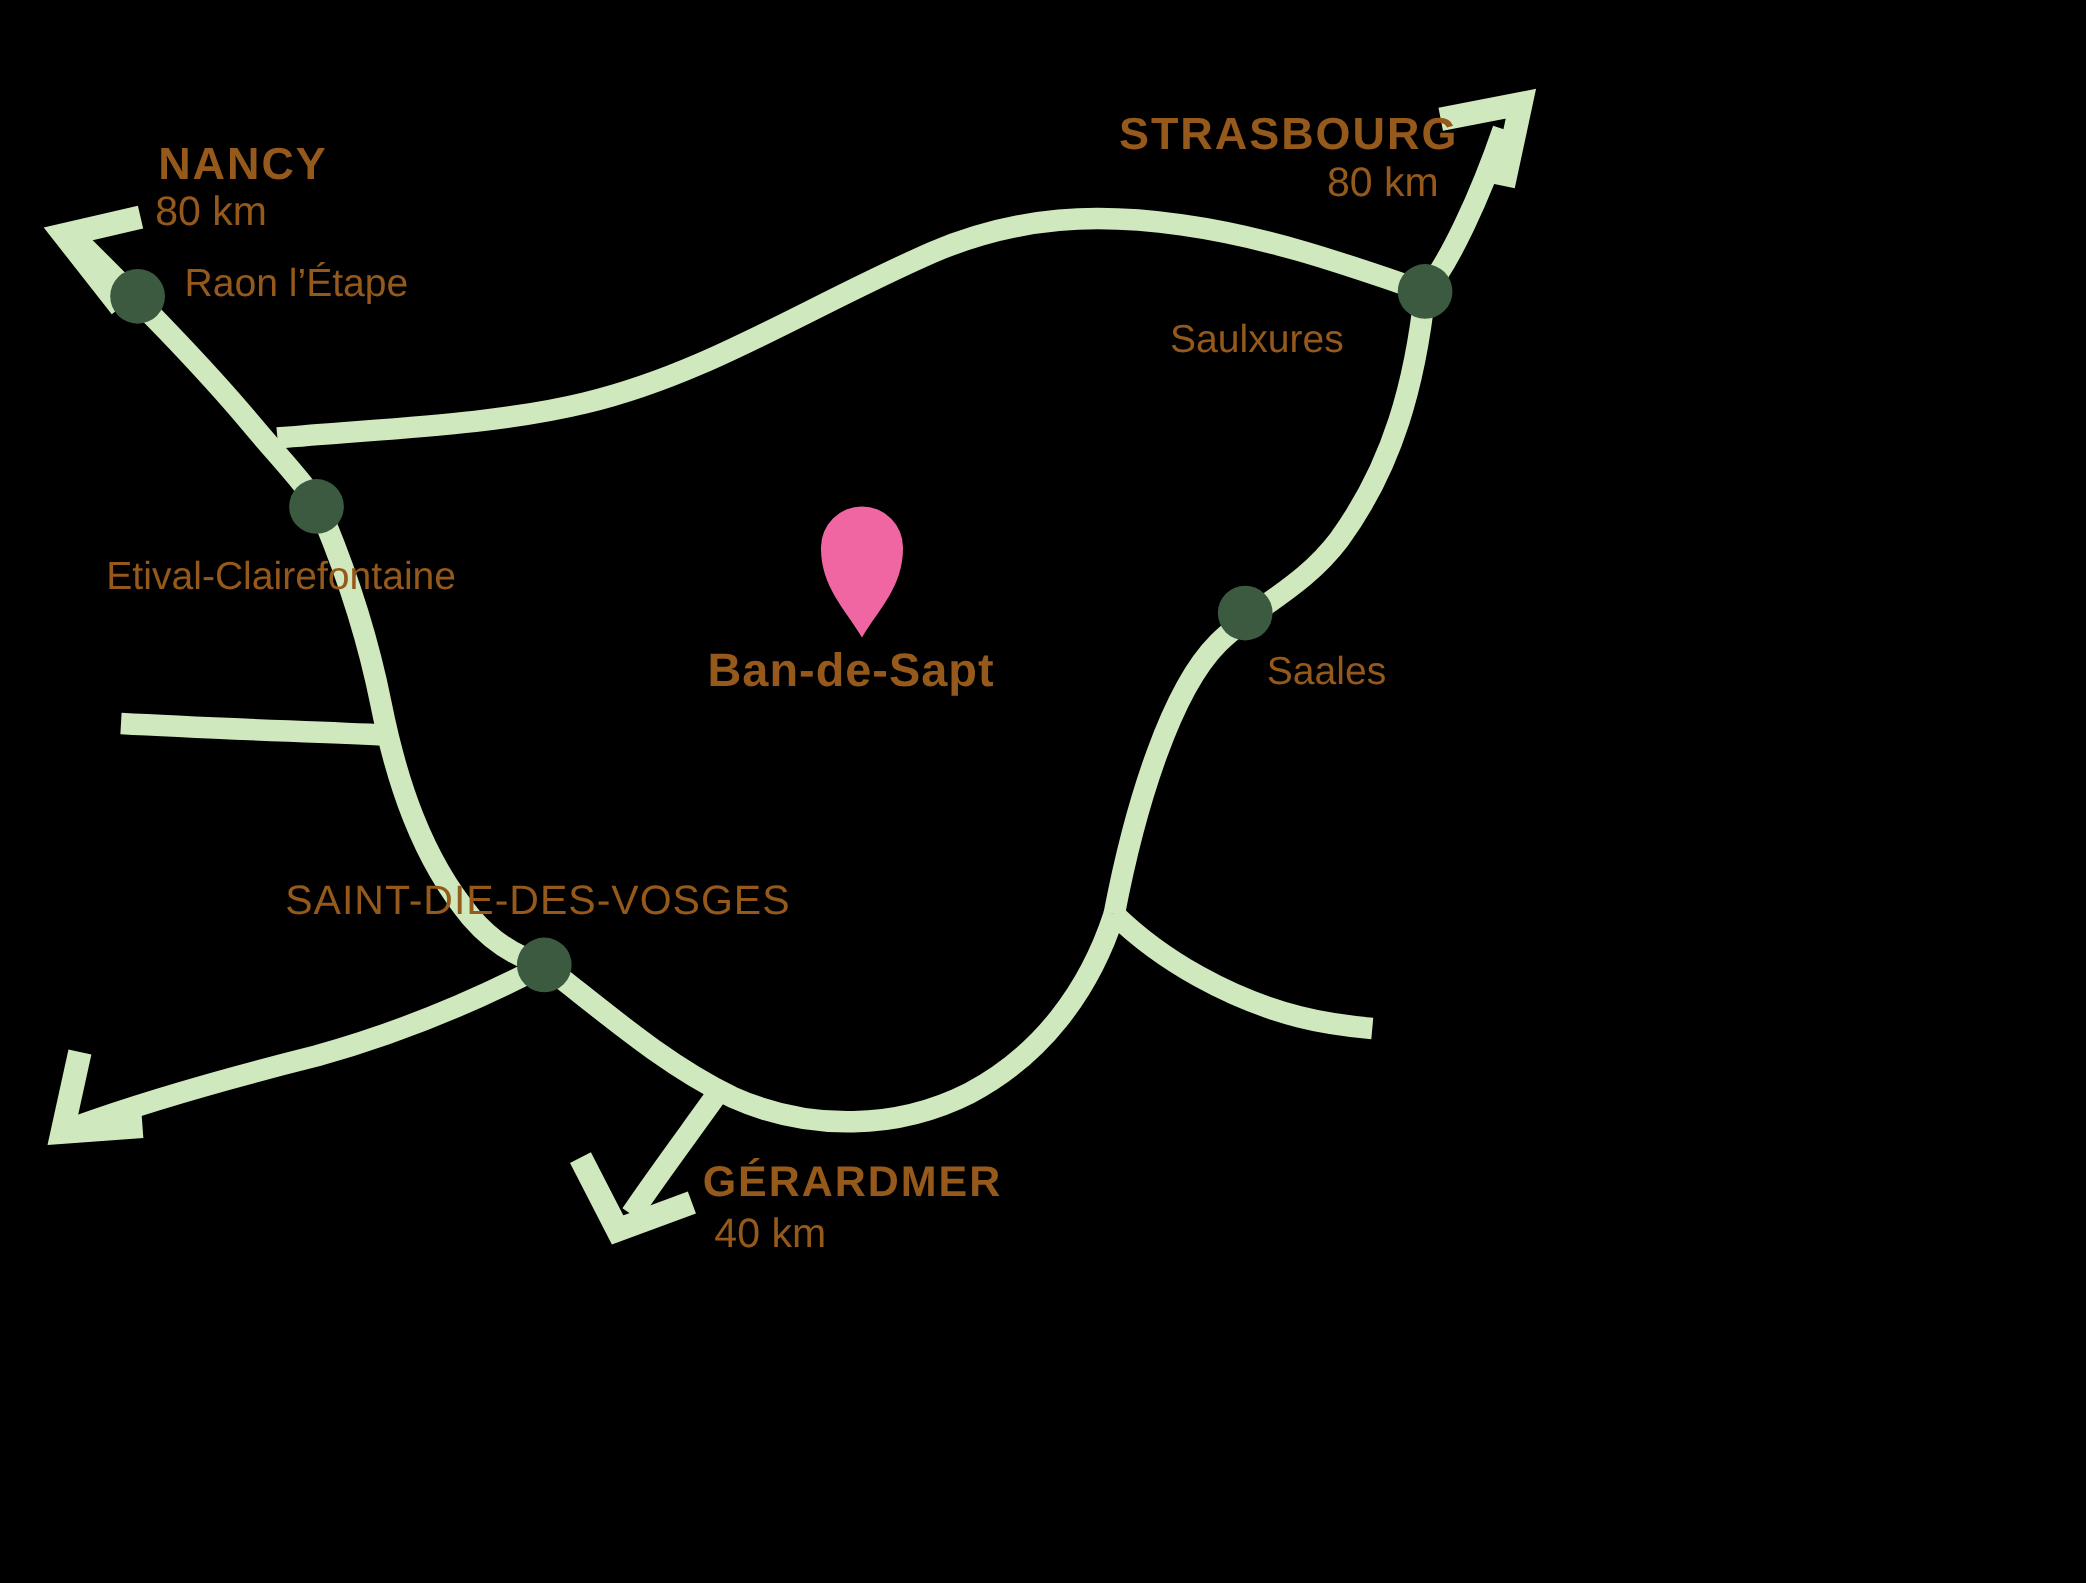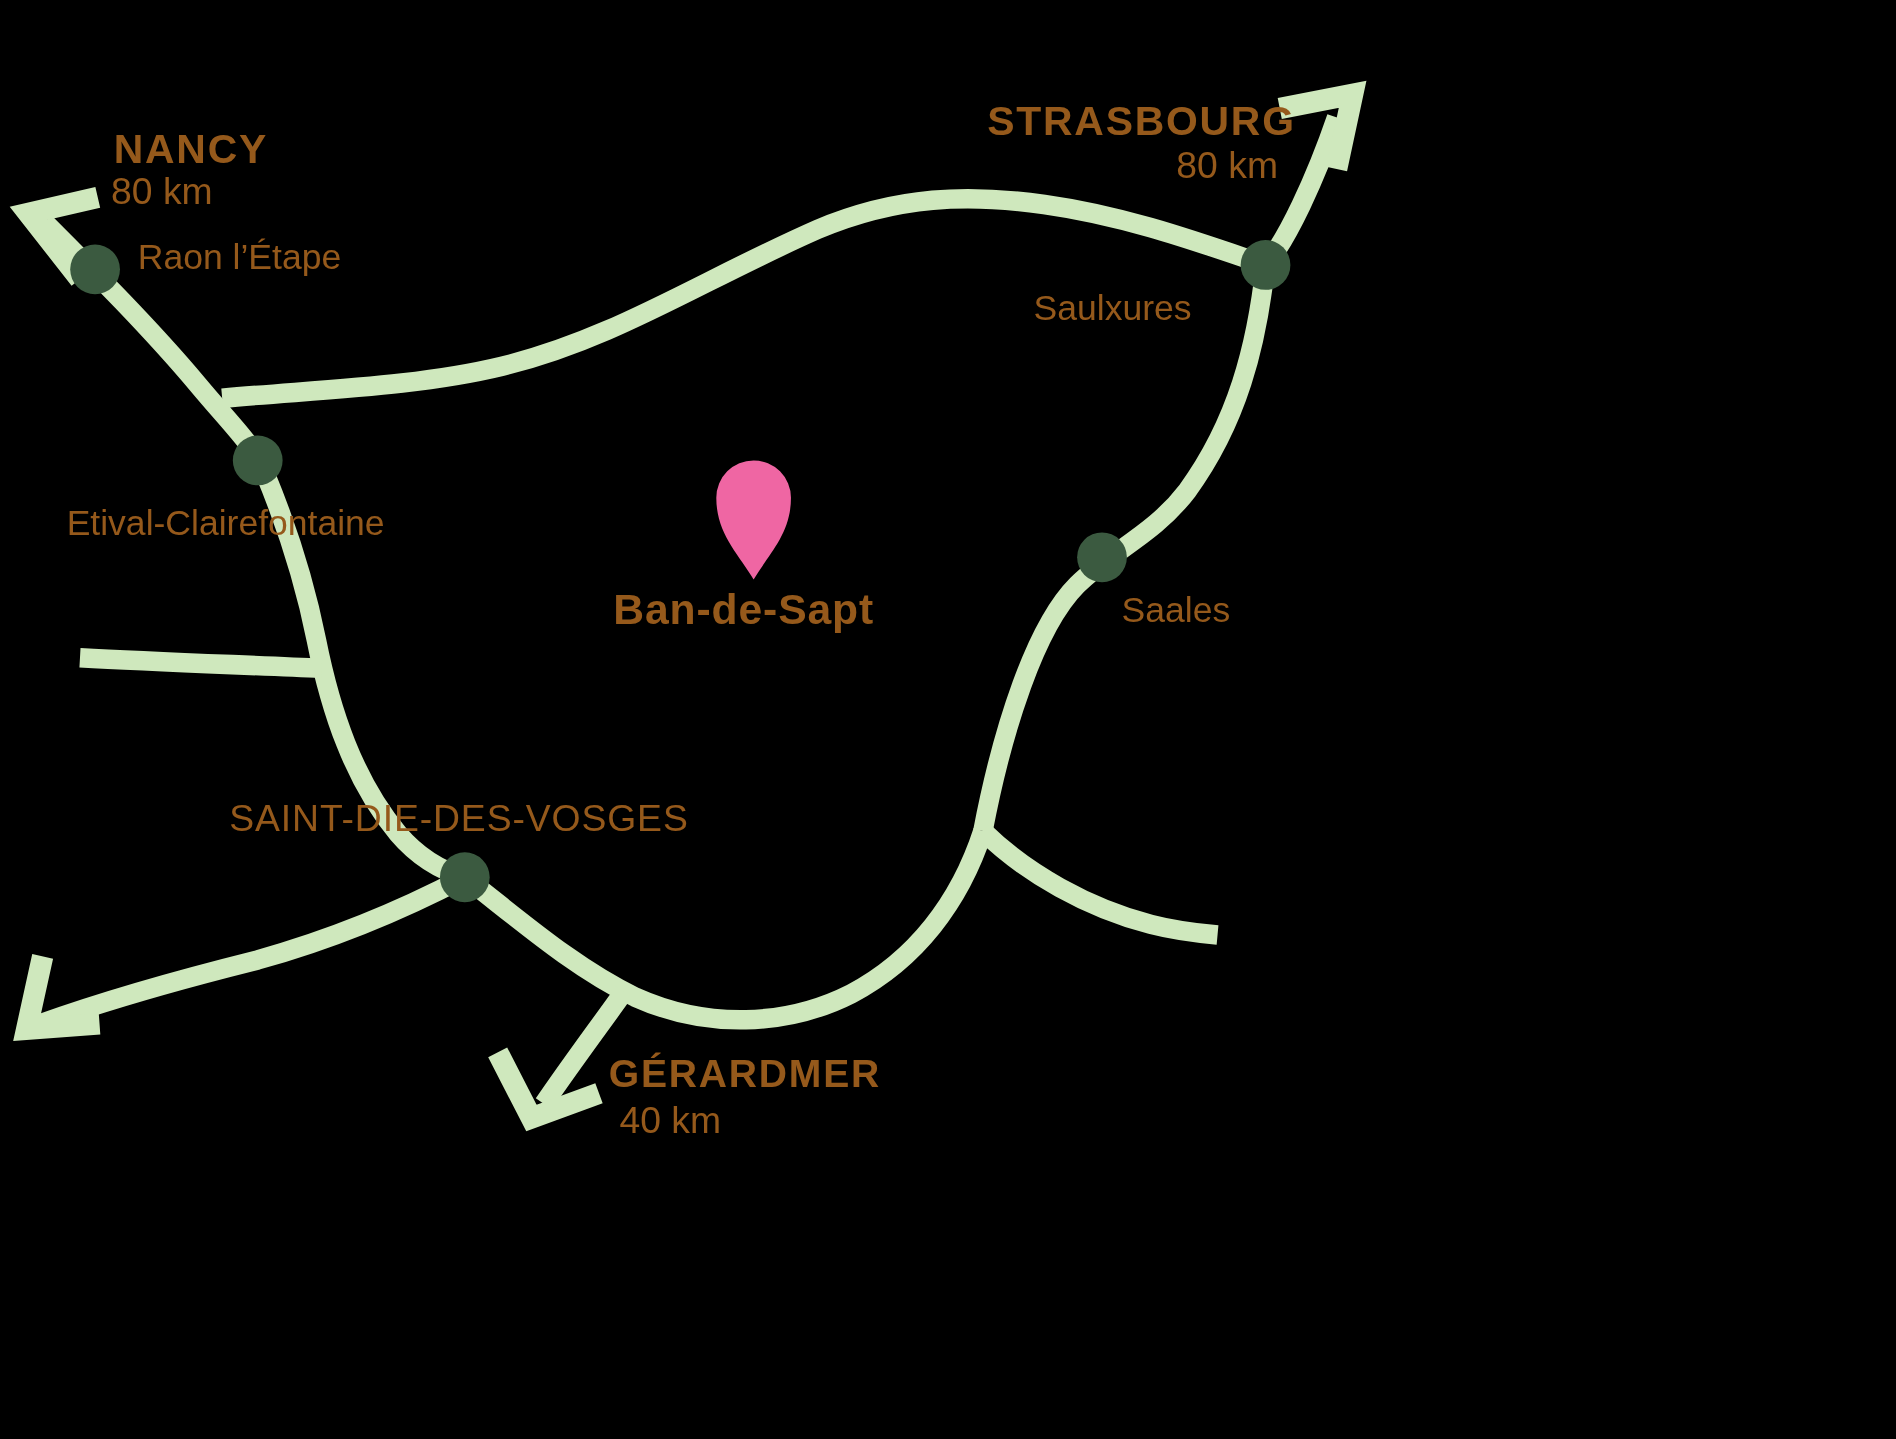--- a/index.html
+++ b/index.html
@@ -9,20 +9,21 @@
     --label: #95591b;
     --pin: #ef66a3;
   }
   html, body { margin: 0; padding: 0; background: var(--background); }
   .map-wrap {
     position: relative;
     width: 1685px;
     height: 1439px;
     background: var(--background);
     overflow: hidden;
+    padding-left: 30px;
   }
   svg { display: block; width: 100%; height: 100%; }
   .road {
     fill: none;
     stroke: var(--road);
     stroke-width: 22;
     stroke-linecap: butt;
     stroke-linejoin: round;
   }
   .arrowhead {

